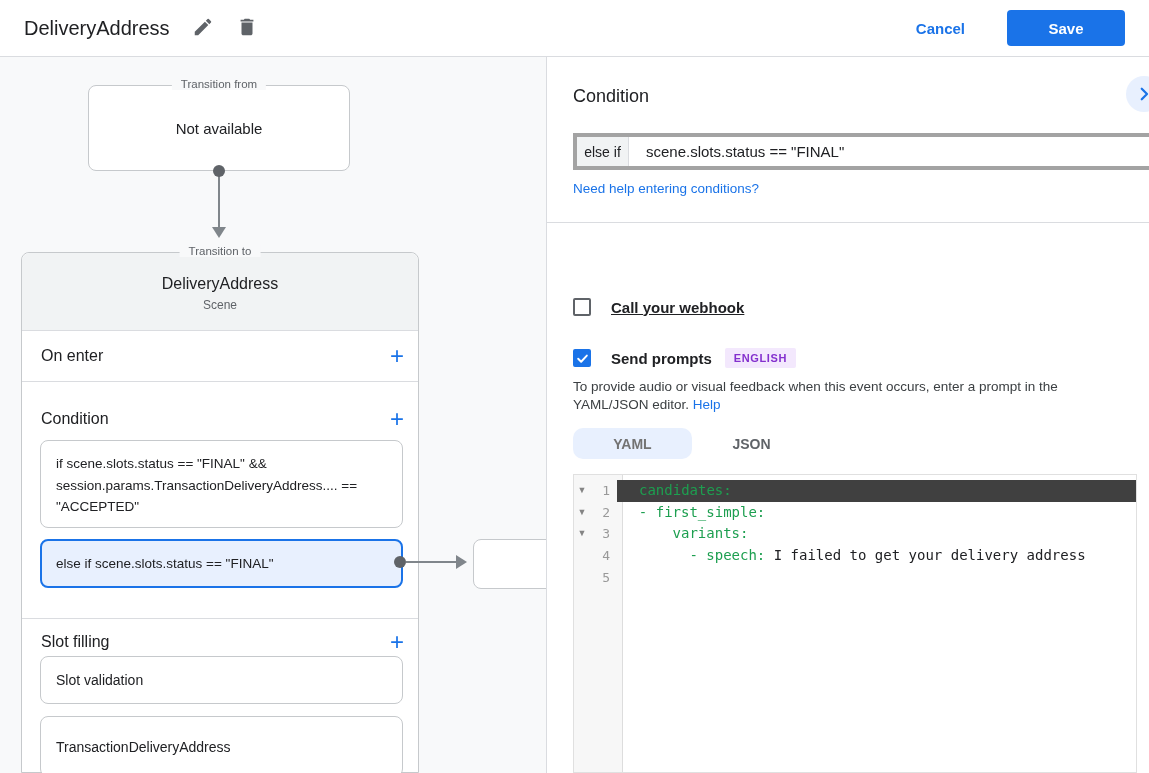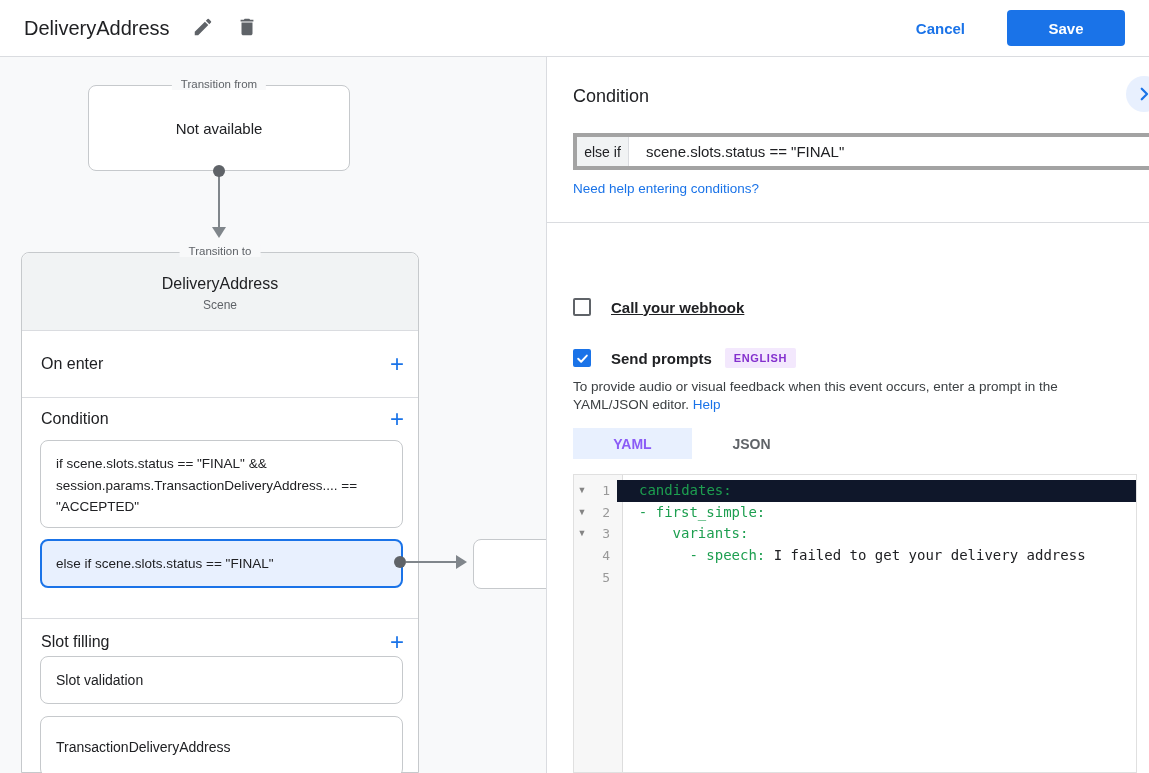--- a/index.html
+++ b/index.html
@@ -39,21 +39,21 @@
           background:#fff; border:1px solid #c6c9cc; border-radius:8px 8px 0 0; }
   #card-head { position:absolute; left:0; right:0; top:0; height:78px; background:#f1f3f4;
                border-bottom:1px solid #dadce0; border-radius:8px 8px 0 0; text-align:center; }
   #card-title { margin-top:22px; font-size:16px; color:#202124; }
   #card-sub { margin-top:5px; font-size:12px; color:#5f6368; }
   .crow { position:absolute; left:0; right:0; display:flex; align-items:center;
           padding:0 14px 0 19px; }
   .row-label { font-size:16px; color:#202124; }
   .plus { margin-left:auto; background:none; border:none; color:#1a73e8; font-size:24px;
           font-weight:400; line-height:24px; cursor:pointer; font-family:inherit; }
-  #on-enter-row { top:78px; height:67px; border-bottom:1px solid #dadce0; }
+  #on-enter-row { top:78px; height:51px; border-bottom:1px solid #dadce0; }
   #cond-row { top:148px; height:36px; }
   .cond-box { position:absolute; left:18px; width:363px; background:#fff;
               border:1px solid #c6c9cc; border-radius:8px; font-size:13.5px; color:#202124; }
   #cond1 { top:187px; height:88px; padding:12px 40px 0 15px; line-height:21.5px; overflow:hidden; }
   #cond2 { top:286px; height:49px; border:2px solid #1a73e8; background:#e8f0fe;
            display:flex; align-items:center; padding:0 10px 0 14px; }
   .cdivider { position:absolute; left:0; right:0; top:365px; height:1px; background:#dadce0; }
   #slot-row { top:371px; height:36px; }
   .slot-box { position:absolute; left:18px; width:363px; background:#fff;
               border:1px solid #c6c9cc; border-radius:8px; display:flex; align-items:center;
@@ -97,35 +97,35 @@
   .cb.checked { background:#1a73e8; border:2px solid #1a73e8; }
   .cb-label { margin-left:20px; font-size:15px; font-weight:700; color:#202124; }
   #lang-badge { margin-left:13px; background:#f3e8fd; color:#8430ce; font-size:11px;
                 font-weight:700; letter-spacing:0.6px; padding:4px 9px; border-radius:2px; }
   #desc { position:absolute; left:26px; top:321px; width:556px; font-size:13.5px;
           line-height:18px; color:#3c4043; }
   #desc a { color:#1a73e8; text-decoration:none; cursor:pointer; }
   #tabs { position:absolute; left:26px; top:371px; display:flex; }
   .tab { width:119px; height:31px; display:flex; align-items:center; justify-content:center;
          font-size:14px; font-weight:700; color:#5f6368; cursor:pointer; }
-  .tab.active { background:#e8f0fe; color:#8b5cf6; }
+  .tab.active { background:#e8f0fe; color:#737373;border-radius:10px; }
 
   
   #editor { position:absolute; left:26px; top:417px; width:564px; height:299px;
             border:1px solid #e0e0e0; background:#fff; overflow:hidden; }
   #gutter { position:absolute; left:0; top:0; bottom:0; width:49px; background:#f7f7f7;
             border-right:1px solid #ddd; }
   #lines { position:absolute; left:0; right:0; top:5px; }
   .cm-line { display:flex; height:21.7px; line-height:21.7px; }
   .cm-fold { width:16px; text-align:center; font-size:9px; color:#848484; cursor:pointer; }
   .cm-num { width:27px; text-align:right; padding-right:7px; font-size:13px; color:#999;
             font-family:"DejaVu Sans Mono","Liberation Mono",monospace; }
   .cm-code { flex:1; padding-left:5px; white-space:pre; overflow:hidden;
              font-family:"DejaVu Sans Mono","Liberation Mono",monospace; font-size:14px; }
-  .cm-code.hl { background:#0f172a;padding-left:22px; }
+  .cm-code.hl { background:#404040;padding-left:22px; }
   .cm-code .k { color:#1d9f50; }
   .cm-code .v { color:#202124;text-align:center; }
 </style>
 </head>
 <body>
 
 <header id="hdr">
   <h1>DeliveryAddress</h1>
   <button class="icon-btn">
     <svg width="22" height="22" viewBox="0 0 24 24">

